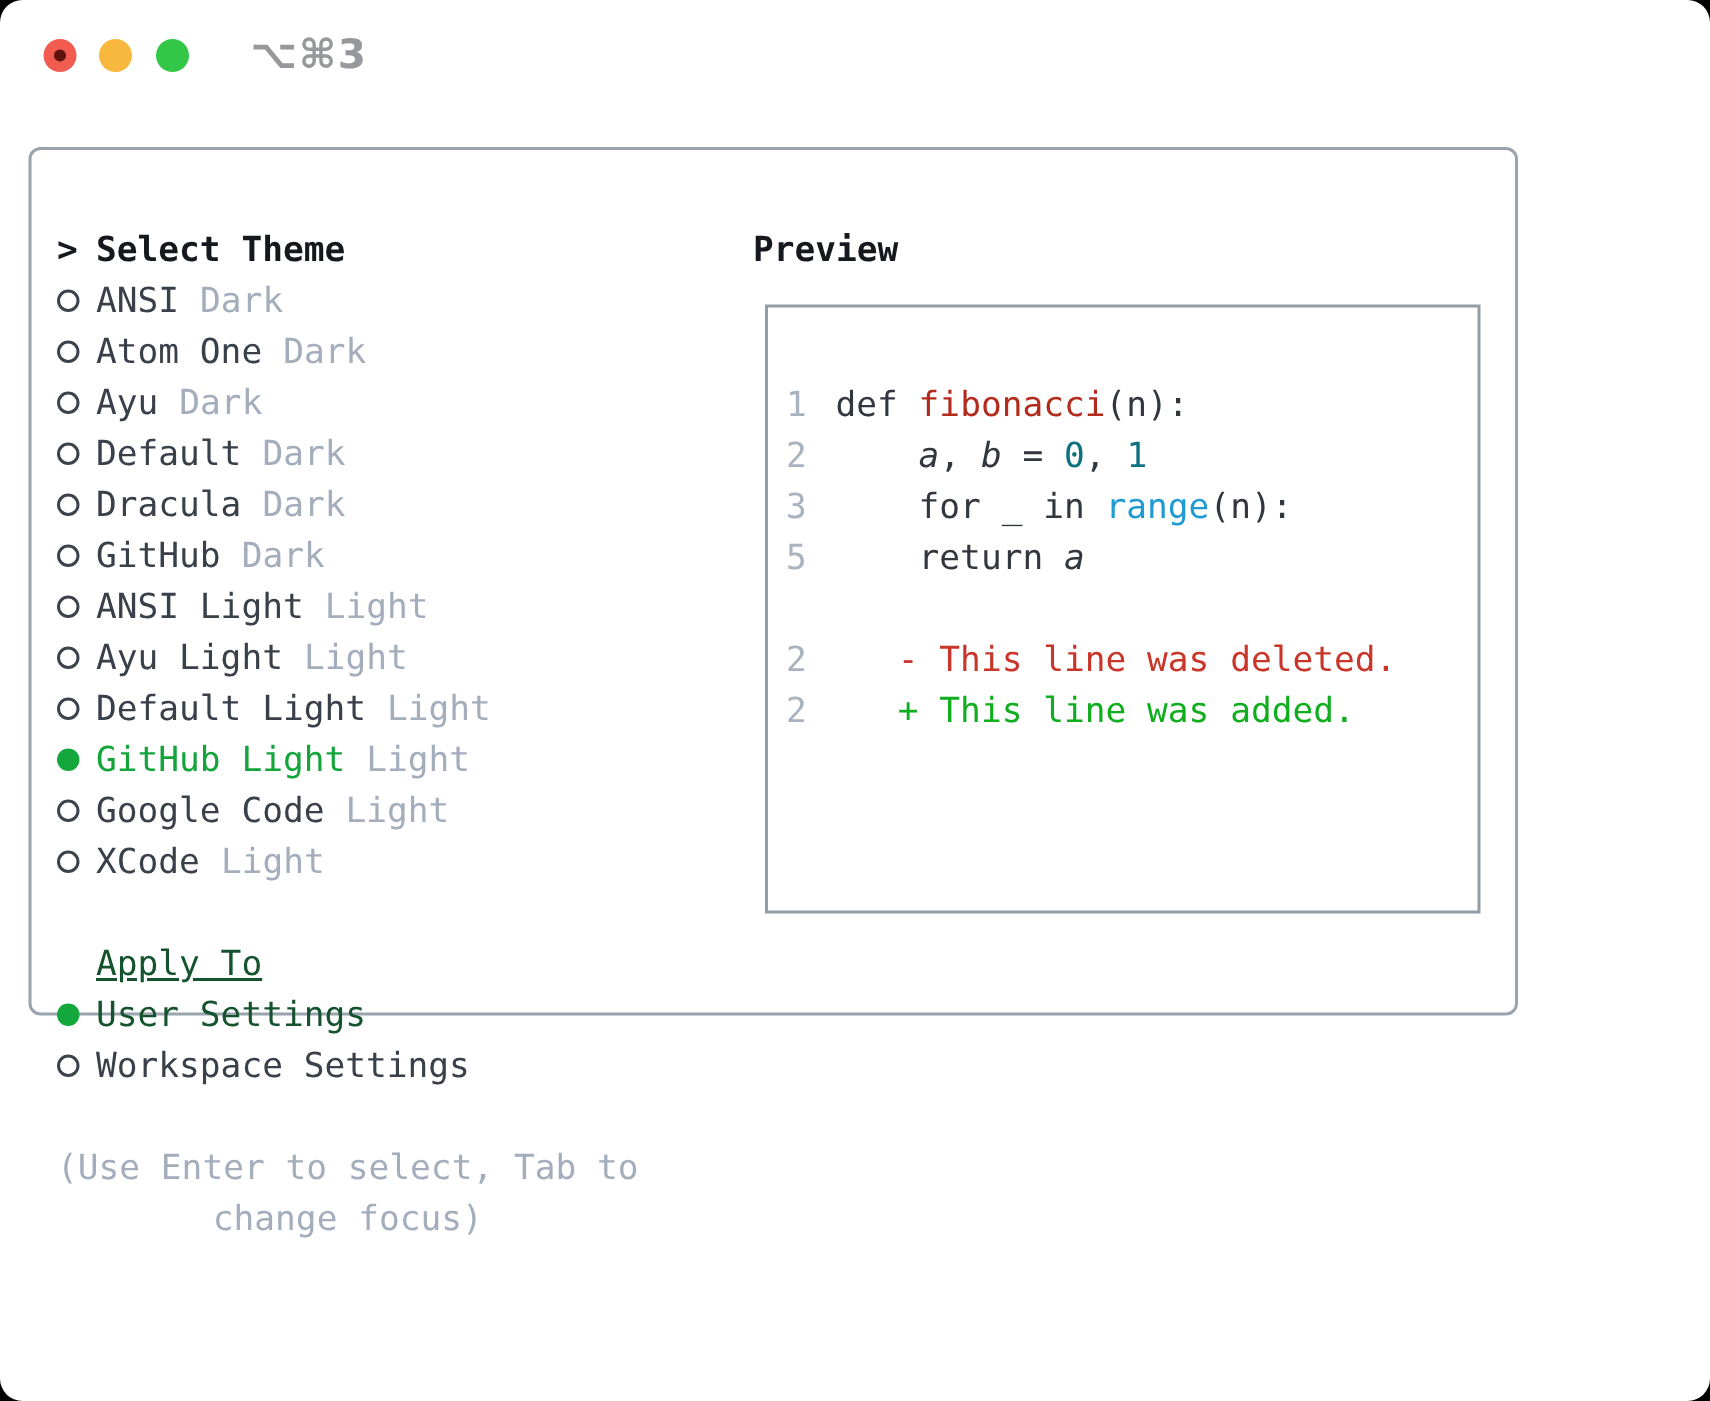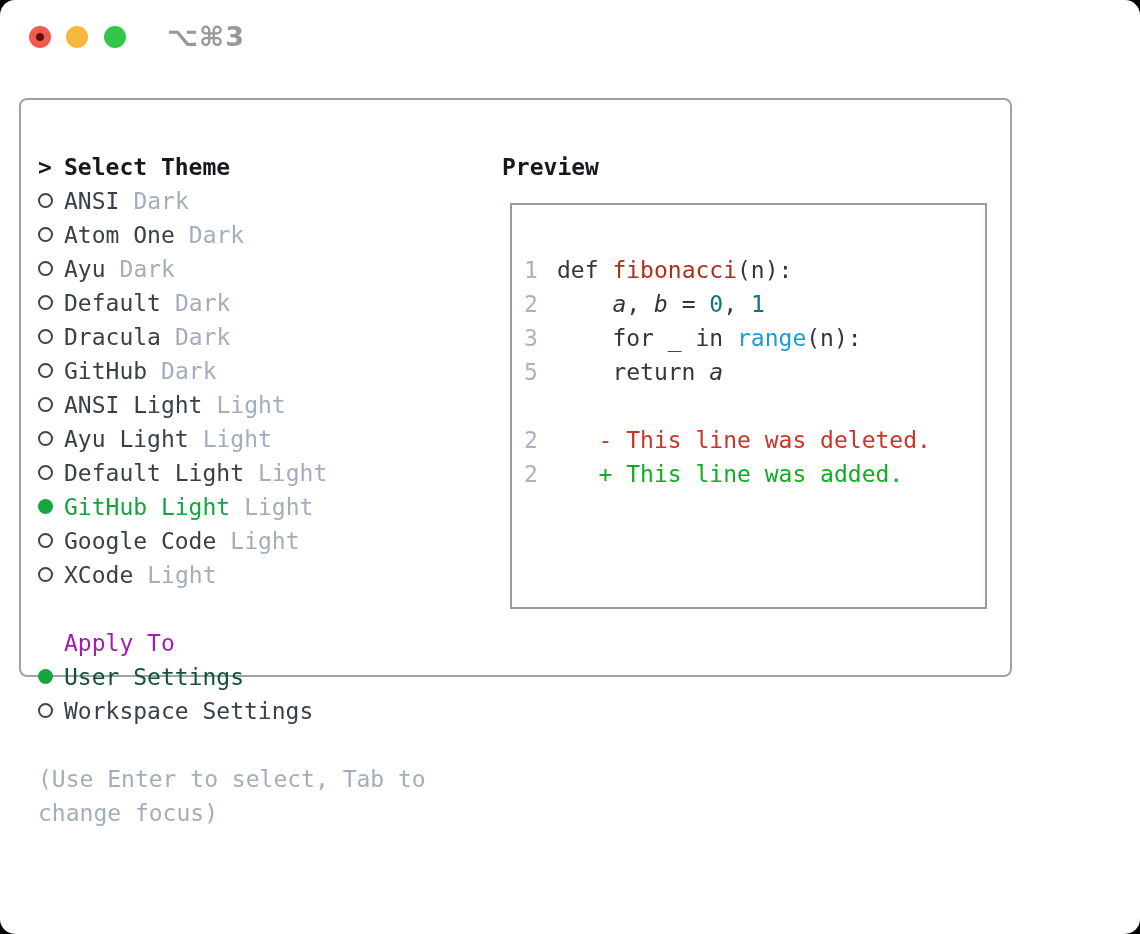--- a/index.html
+++ b/index.html
@@ -36,24 +36,24 @@
   .left-col{position:absolute;left:17px;top:50px;}
   .marker{display:inline-block;width:26px;height:34px;position:relative;vertical-align:top;}
   .marker .circ{position:absolute;left:0;top:9px;width:15px;height:15px;border-radius:50%;box-sizing:border-box;}
   .circ.empty{border:2px solid #3c434c;background:transparent;}
   .circ.filled{background:#14a83c;}
   .chevron{display:inline-block;width:26px;font-weight:bold;color:#15181c;}
   .bold{font-weight:bold;color:#15181c;}
   .tname{color:#394049;}
   .ttag{color:#a3adbb;margin-left:14px;}
   .item.selected .tname{color:#14a43c;}
-  .apply-label{color:#a21caf;}
+  .apply-label{color:#14532d;text-decoration:underline;}
   .opt-label{color:#394049;}
   .opt.selected .opt-label{color:#14532d;}
-  .hint{color:#a3adbb;}
+  .hint{color:#a3adbb;text-align:center;}
   
   .preview-title{
     position:absolute;left:481px;top:50px;height:34px;line-height:34px;
     font-size:23px;font-weight:bold;color:#15181c;
   }
   .preview-box{
     position:absolute;left:489px;top:103px;width:477px;height:406px;
     border:2px solid #939da8;box-sizing:border-box;background:#fff;
   }
   .codewrap{position:absolute;left:12px;top:48px;right:0;}

